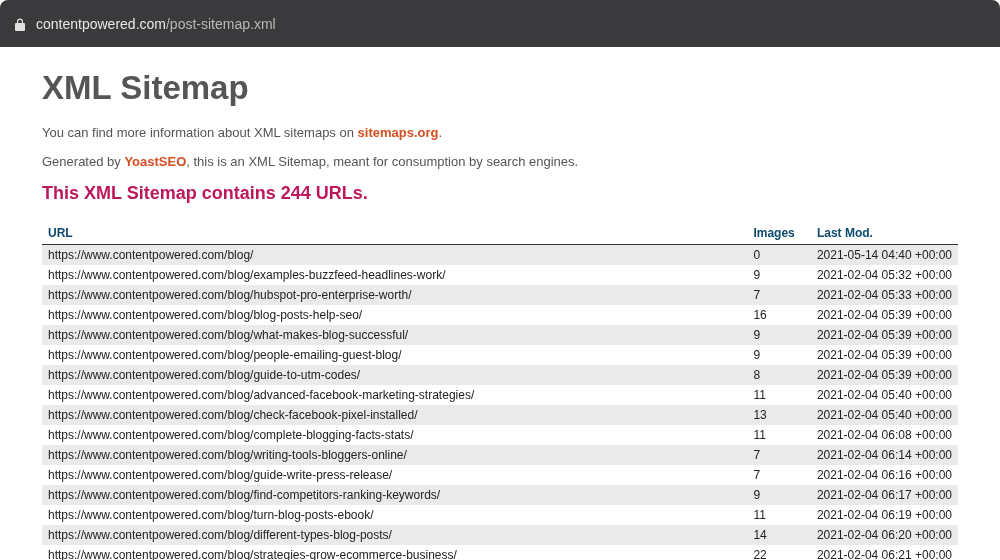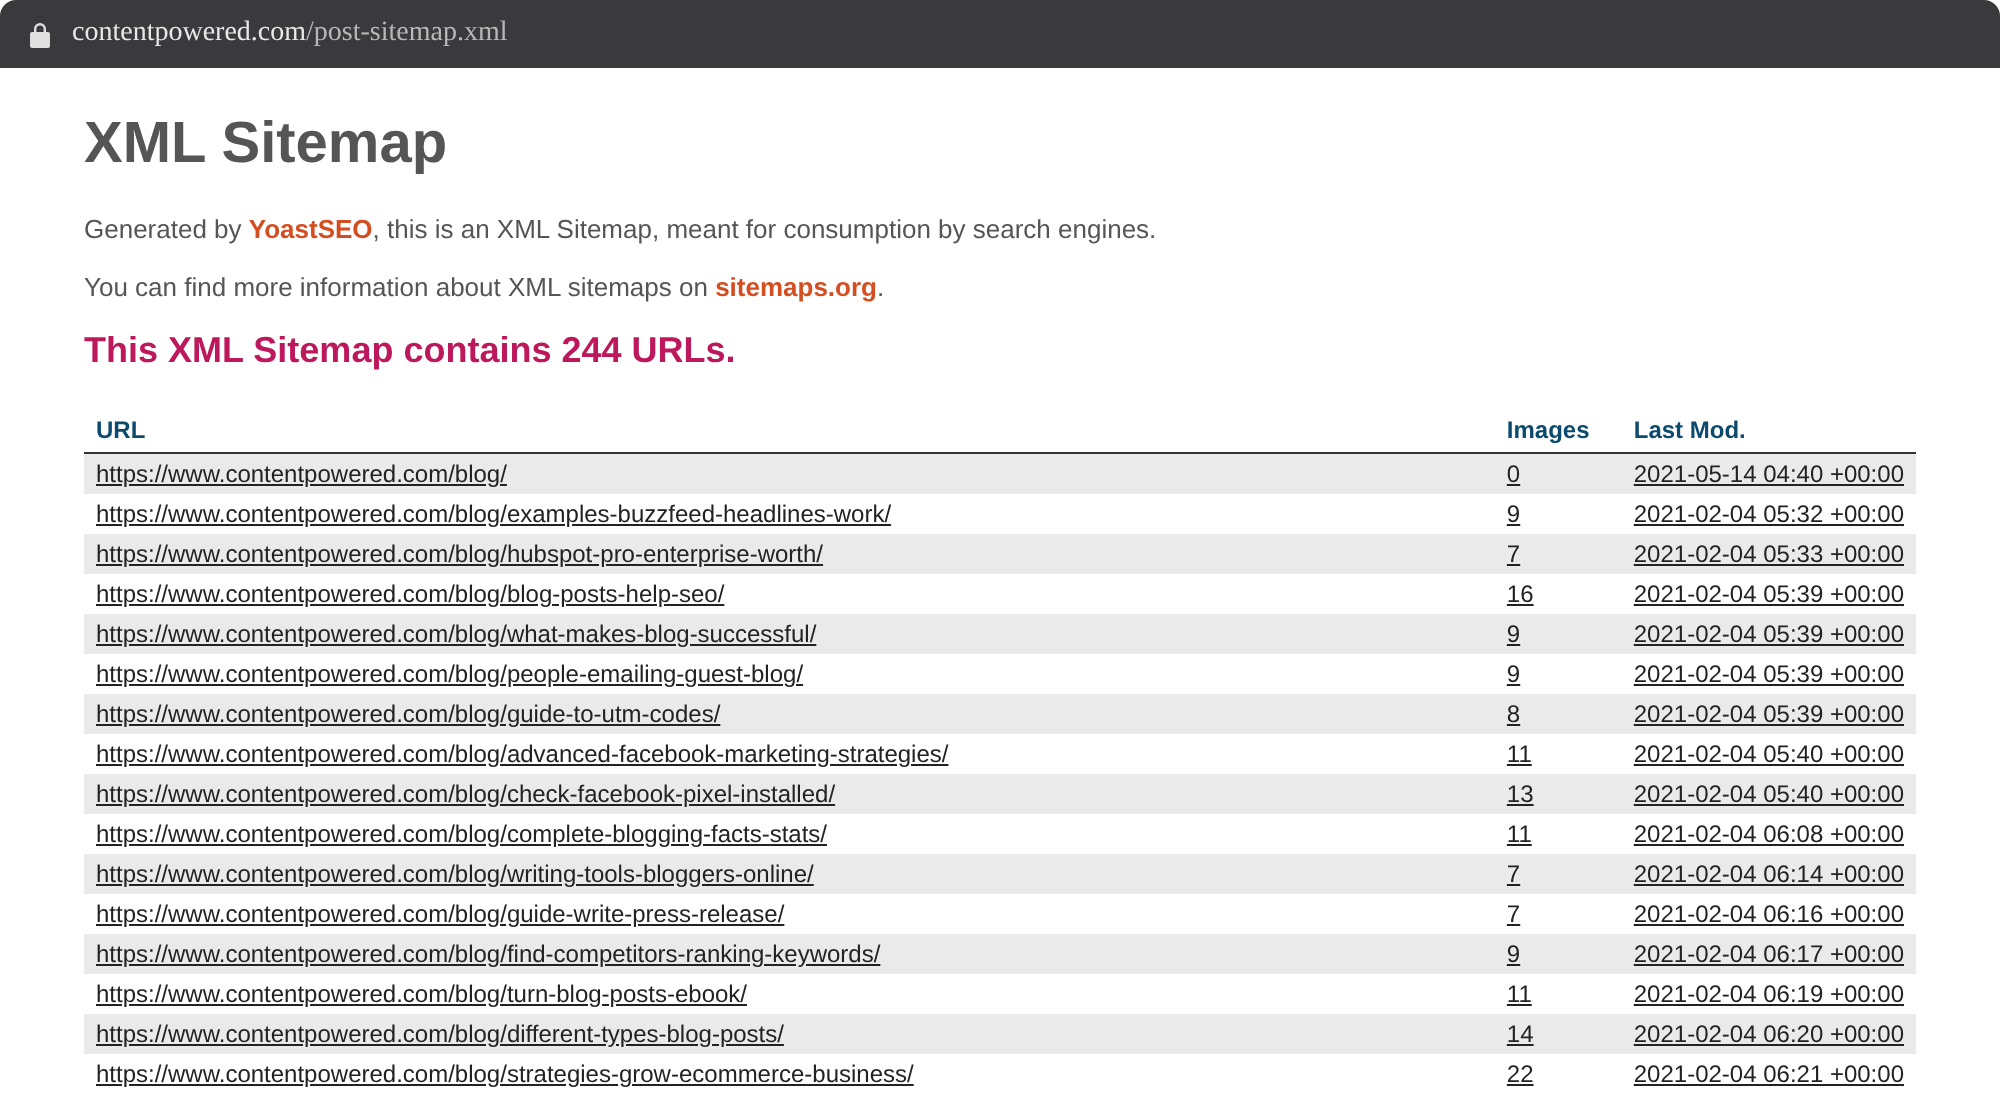--- a/index.html
+++ b/index.html
@@ -1,43 +1,42 @@
 <!DOCTYPE html>
 <html><head>
   <meta charset="utf-8">
   <style>
     * { margin: 0; padding: 0; box-sizing: border-box; }
     body { font-family: -apple-system, BlinkMacSystemFont, "Segoe UI", Helvetica, Arial, sans-serif; background: #fff; width: 1000px; }
     .browser-bar {
       background: #3a3a3c;
-      height: 34px;
+      height: 47px;
       display: flex;
       align-items: center;
       padding: 0 14px;
       border-radius: 8px 8px 0 0;
-      font-family: Liberation Serif, serif;
     }
     .lock-icon {
       width: 12px;
       height: 12px;
       margin-right: 10px;
     }
     .address {
       color: #e8e8e8;
       font-size: 14px;
       font-weight: 400;
     }
     .address .path {
       color: #b8b8b8;
     }
     .content {
       padding: 22px 42px 0 42px;
     }
     h1 {
-      font-size: 29px;
+      font-size: 33px;
       font-weight: 700;
       color: #555;
       margin-bottom: 18px;
     }
     .description {
       font-size: 13px;
       color: #555;
       margin-bottom: 14px;
     }
     .description a {
@@ -63,21 +62,20 @@
       padding: 4px 6px;
       border-bottom: 1.5px solid #333;
     }
     thead th.url-col { width: 720px; }
     thead th.images-col { width: 64px; }
     tbody td {
       padding: 3px 6px;
       color: #222;
       font-size: 12px;
       white-space: nowrap;
-      text-decoration: underline;
     }
     tbody tr:nth-child(odd) {
       background: #eaeaea;
     }
     tbody tr:nth-child(even) {
       background: #ffffff;
     }
   </style>
 </head>
 <body>
@@ -90,25 +88,25 @@
   </span>
   <span class="address">
     <span>contentpowered.com</span><span class="path">/post-sitemap.xml</span>
   </span>
 </div>
 
 <div class="content">
   <h1>XML Sitemap</h1>
 
   <p class="description">
+    <span>You can find more information about XML sitemaps on </span><a href="#">sitemaps.org</a><span>.</span>
+  </p>
+
+  <p class="description">
     <span>Generated by </span><a href="#">YoastSEO</a><span>, this is an XML Sitemap, meant for consumption by search engines.</span>
-  </p>
-
-  <p class="description">
-    <span>You can find more information about XML sitemaps on </span><a href="#">sitemaps.org</a><span>.</span>
   </p>
 
   <p class="url-count">This XML Sitemap contains 244 URLs.</p>
 
   <table>
     <thead>
       <tr>
         <th class="url-col">URL</th>
         <th class="images-col">Images</th>
         <th>Last Mod.</th>

